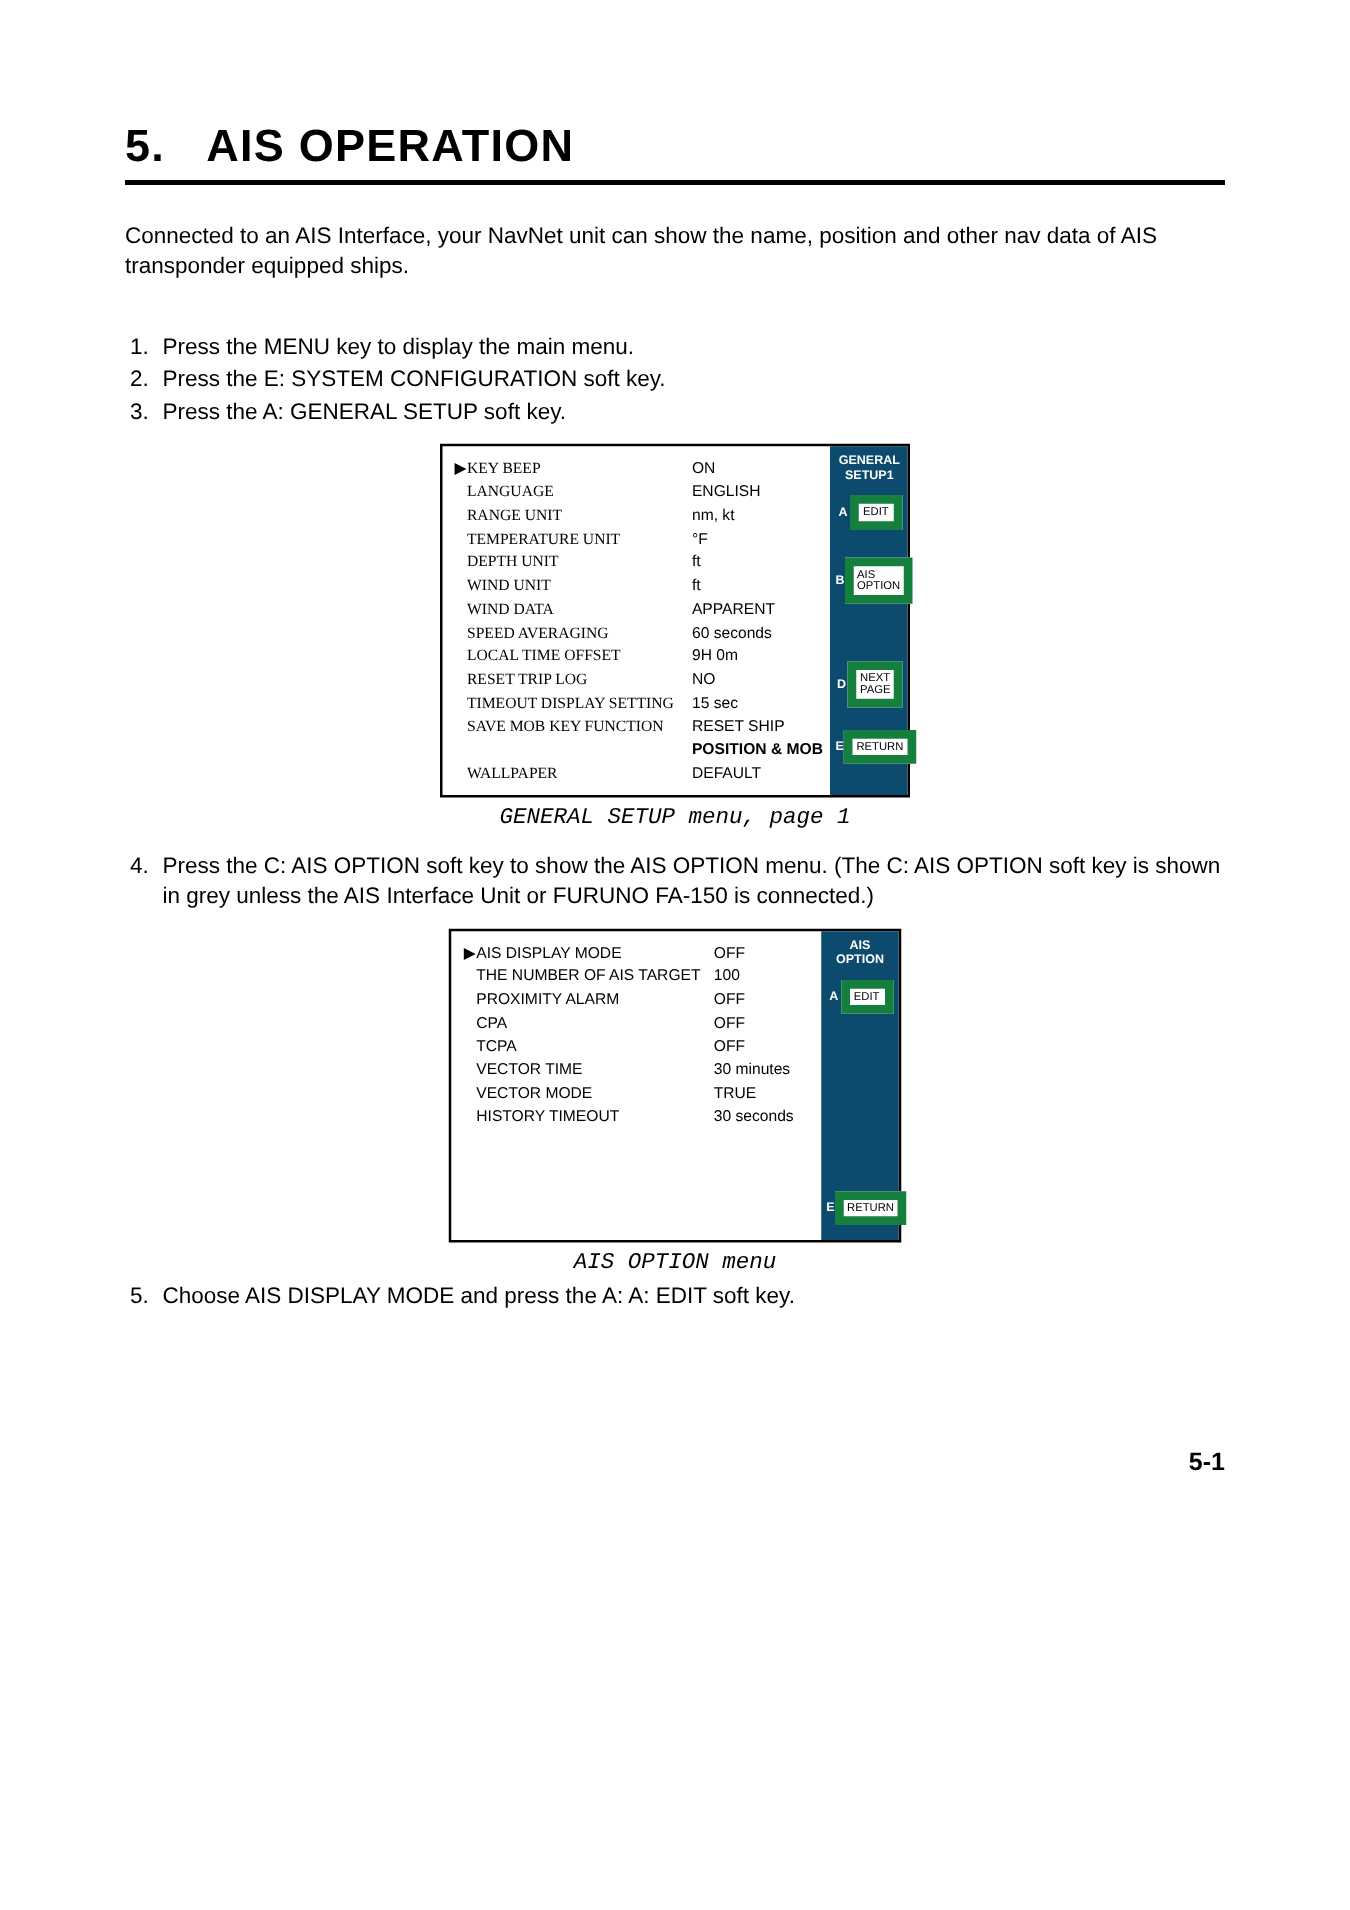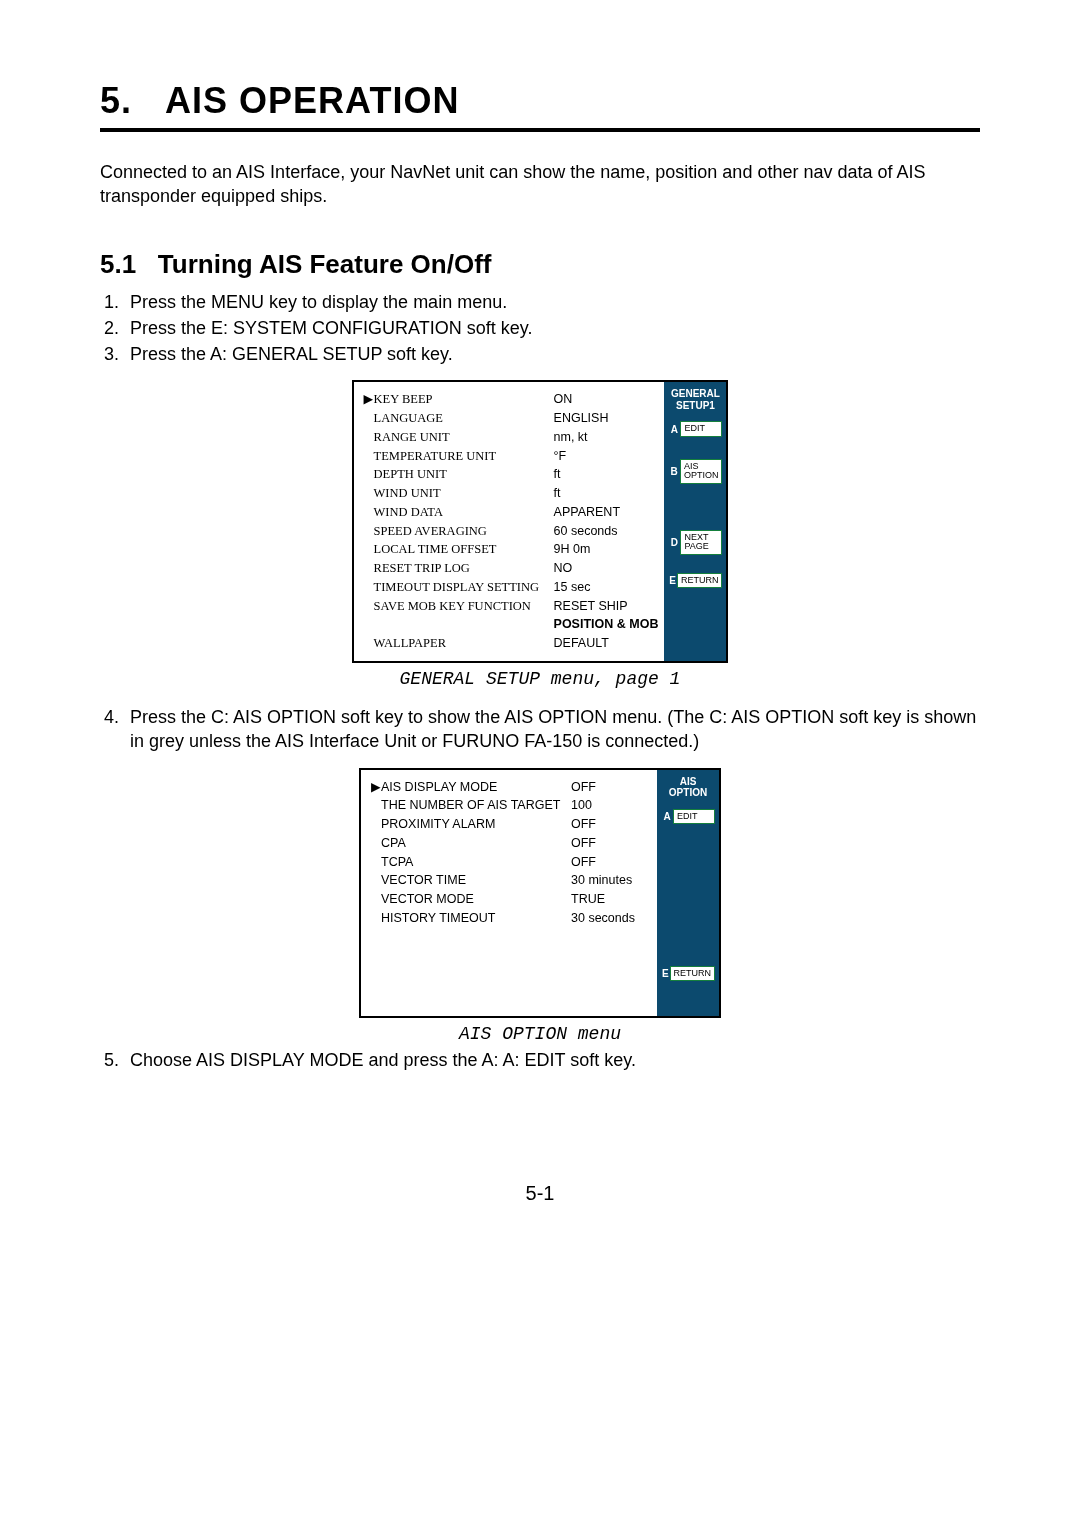--- a/index.html
+++ b/index.html
@@ -3,21 +3,21 @@
 <meta charset="utf-8">
 <style>
   body {
     font-family: Arial, Helvetica, sans-serif;
     margin: 0;
     background: #fff;
     color: #000;
   }
   .page {
     width: 880px;
-    margin: 0 auto;
+    margin: 16px auto;
     padding: 80px 100px 40px 100px;
     box-sizing: content-box;
   }
   h1.chapter {
     font-size: 36px;
     font-weight: bold;
     margin: 0 0 6px 0;
     letter-spacing: 1px;
   }
   .chapter-rule {
@@ -107,57 +107,54 @@
   .sk-letter {
     width: 12px;
     font-size: 10px;
     font-weight: bold;
     text-align: center;
     color: #fff;
   }
   .sk-box {
     background: #fff;
     color: #000;
-    border: 1px solid #15803d;
+    border: 7px solid #15803d;
     font-size: 9px;
     line-height: 1.05;
     padding: 2px 3px;
     flex: 1;
   }
   .side-spacer { height: 34px; }
   .side-spacer-lg { height: 130px; }
   .caption {
     text-align: center;
     font-style: italic;
     font-size: 18px;
     margin: 6px 0 16px 0;
     font-family: Liberation Mono, monospace;
   }
   .page-num {
-    text-align: center;
-    font-weight: normal;
+    text-align: right;
+    font-weight: bold;
     font-size: 20px;
     margin-top: 110px;
   }
 </style>
 </head>
 <body>
 
 <div class="page">
 
   <h1 class="chapter">
     <span>5.</span>&nbsp;&nbsp;&nbsp;<span>AIS OPERATION</span>
   </h1>
   <hr class="chapter-rule">
 
   <p class="intro">Connected to an AIS Interface, your NavNet unit can show the name, position and other nav data of AIS transponder equipped ships.</p>
 
-  <h2 class="section">
-    <span>5.1</span>&nbsp;&nbsp;&nbsp;<span>Turning AIS Feature On/Off</span>
-  </h2>
 
   <ol class="steps">
     <li>
       <span>Press the </span><span class="bold">MENU</span><span> key to display the main menu.</span>
     </li>
     <li>
       <span>Press the E: SYSTEM CONFIGURATION soft key.</span>
     </li>
     <li>
       <span>Press the A: GENERAL SETUP soft key.</span>

